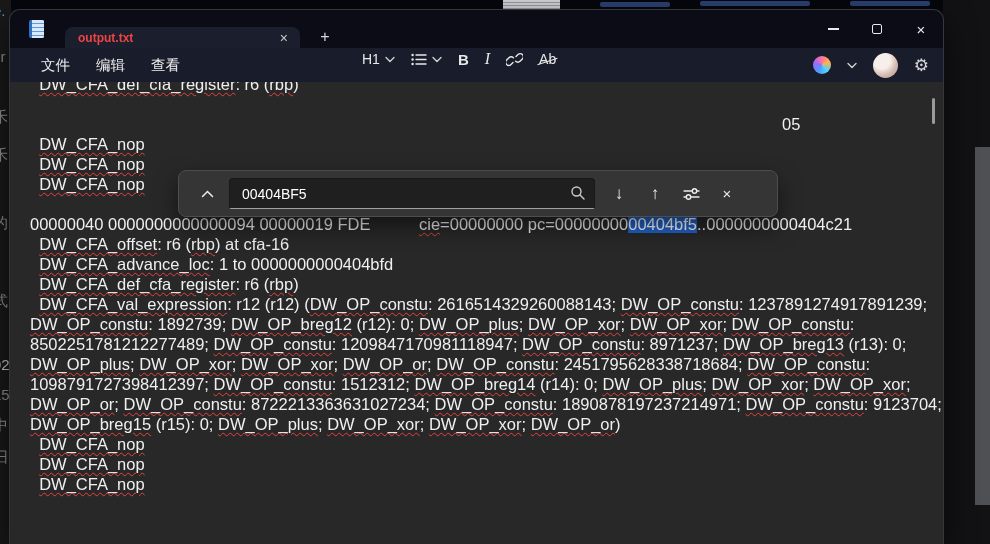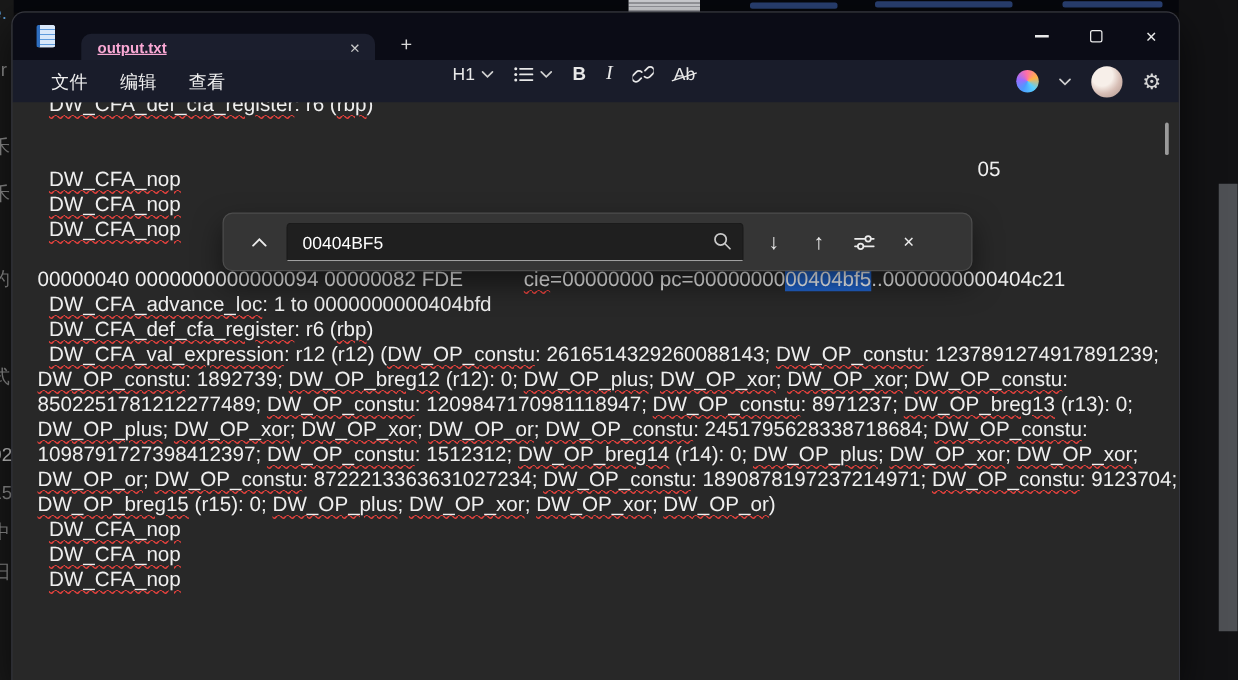--- a/index.html
+++ b/index.html
@@ -20,21 +20,21 @@
   .window{position:absolute;left:10px;top:10px;width:933px;height:534px;background:#282828;
     border-radius:10px 10px 0 0;overflow:hidden;box-shadow:0 0 0 1px #35363e,0 12px 32px rgba(0,0,0,.65);}
 
   
   .titlebar{position:absolute;left:0;top:0;right:0;height:38px;background:#0b0c16;}
   .app-icon{position:absolute;left:19px;top:10px;width:15px;height:18px;border-radius:2px;
     background:#d9e8fa;background-image:repeating-linear-gradient(#d9e8fa 0 3px,#5f9bdc 3px 4px);
     border-left:3px solid #2f6fc0;}
   .tab{position:absolute;left:55px;top:17px;width:235px;height:21px;background:#1b1e2d;
     border-radius:8px 8px 0 0;display:flex;align-items:center;padding:0 8px 0 13px;}
-  .tab-title{font-size:12px;font-weight:700;color:#f9a8d4;flex:1;text-decoration:underline;}
+  .tab-title{font-size:12px;font-weight:700;color:#ef4444;flex:1;}
   .tab-close{color:#c9c9c9;font-size:14px;line-height:1;padding:0 4px;cursor:default;}
   .newtab{position:absolute;left:303px;top:16px;width:24px;height:22px;color:#d8d8d8;font-size:16px;
     display:flex;align-items:center;justify-content:center;}
   .win-controls{position:absolute;right:0;top:2px;height:34px;display:flex;}
   .win-btn{width:44px;height:34px;display:flex;align-items:center;justify-content:center;color:#eaeaea;}
   .min-glyph{display:block;width:11px;height:1.4px;background:#eaeaea;}
   .max-glyph{display:block;width:10px;height:10px;border:1.3px solid #eaeaea;border-radius:2px;}
   .close-glyph{font-size:15px;line-height:1;}
 
   
@@ -169,26 +169,27 @@
         </svg>
       <span class="avatar"></span>
       <span class="gear">⚙</span>
     </div>
   </div>
 
   <div class="content">
     <div class="editor">
         <div class="line"><span>  </span><span class="sq" style="text-decoration-color: rgb(232, 65, 60);">DW_CFA_def_cfa_register</span><span>: r6 (</span><span class="sq" style="text-decoration-color: rgb(232, 65, 60);">rbp</span><span>)</span></div>
         <div class="line"></div>
-        <div class="line"><span style="position: absolute; left: 752px; margin-top: 12px;">05</span></div>
+        <div class="line"><span style="position: absolute; left: 752px;">05</span></div>
         <div class="line"><span>  </span><span class="sq" style="text-decoration-color: rgb(232, 65, 60);">DW_CFA_nop</span></div>
         <div class="line"><span>  </span><span class="sq" style="text-decoration-color: rgb(232, 65, 60);">DW_CFA_nop</span></div>
         <div class="line"><span>  </span><span class="sq" style="text-decoration-color: rgb(232, 65, 60);">DW_CFA_nop</span></div>
         <div class="line"></div>
-        <div class="line"><span>00000040 0000000000000094 00000082 FDE </span><span class="sq" style="text-decoration-color: rgb(232, 65, 60); margin-left: 44px;">cie</span><span>=00000000 pc=00000000</span><span class="hl" style="background: rgb(32, 98, 201);">00404bf5</span><span>..0000000000404c21</span></div>
+        <div class="line"><span>00000040 0000000000000094 00000019 FDE </span><span class="sq" style="text-decoration-color: rgb(232, 65, 60); margin-left: 44px;">cie</span><span>=00000000 pc=00000000</span><span class="hl" style="background: rgb(32, 98, 201);">00404bf5</span><span>..0000000000404c21</span></div>
+        <div class="line"><span>  </span><span class="sq" style="text-decoration-color: rgb(232, 65, 60);">DW_CFA_offset</span><span>: r6 (</span><span class="sq" style="text-decoration-color: rgb(232, 65, 60);">rbp</span><span>) at cfa-16</span></div>
         <div class="line"><span>  </span><span class="sq" style="text-decoration-color: rgb(232, 65, 60);">DW_CFA_advance_loc</span><span>: 1 to 0000000000404bfd</span></div>
         <div class="line"><span>  </span><span class="sq" style="text-decoration-color: rgb(232, 65, 60);">DW_CFA_def_cfa_register</span><span>: r6 (</span><span class="sq" style="text-decoration-color: rgb(232, 65, 60);">rbp</span><span>)</span></div>
         <div class="line"><span>  </span><span class="sq" style="text-decoration-color: rgb(232, 65, 60);">DW_CFA_val_expression</span><span>: r12 (r12) (</span><span class="sq" style="text-decoration-color: rgb(232, 65, 60);">DW_OP_constu</span><span>: 2616514329260088143; </span><span class="sq" style="text-decoration-color: rgb(232, 65, 60);">DW_OP_constu</span><span>: 1237891274917891239;</span></div>
         <div class="line"><span class="sq" style="text-decoration-color: rgb(232, 65, 60);">DW_OP_constu</span><span>: 1892739; </span><span class="sq" style="text-decoration-color: rgb(232, 65, 60);">DW_OP_breg12</span><span> (r12): 0; </span><span class="sq" style="text-decoration-color: rgb(232, 65, 60);">DW_OP_plus</span><span>; </span><span class="sq" style="text-decoration-color: rgb(232, 65, 60);">DW_OP_xor</span><span>; </span><span class="sq" style="text-decoration-color: rgb(232, 65, 60);">DW_OP_xor</span><span>; </span><span class="sq" style="text-decoration-color: rgb(232, 65, 60);">DW_OP_constu</span><span>:</span></div>
         <div class="line"><span>8502251781212277489; </span><span class="sq" style="text-decoration-color: rgb(232, 65, 60);">DW_OP_constu</span><span>: 1209847170981118947; </span><span class="sq" style="text-decoration-color: rgb(232, 65, 60);">DW_OP_constu</span><span>: 8971237; </span><span class="sq" style="text-decoration-color: rgb(232, 65, 60);">DW_OP_breg13</span><span> (r13): 0;</span></div>
         <div class="line"><span class="sq" style="text-decoration-color: rgb(232, 65, 60);">DW_OP_plus</span><span>; </span><span class="sq" style="text-decoration-color: rgb(232, 65, 60);">DW_OP_xor</span><span>; </span><span class="sq" style="text-decoration-color: rgb(232, 65, 60);">DW_OP_xor</span><span>; </span><span class="sq" style="text-decoration-color: rgb(232, 65, 60);">DW_OP_or</span><span>; </span><span class="sq" style="text-decoration-color: rgb(232, 65, 60);">DW_OP_constu</span><span>: 2451795628338718684; </span><span class="sq" style="text-decoration-color: rgb(232, 65, 60);">DW_OP_constu</span><span>:</span></div>
         <div class="line"><span>1098791727398412397; </span><span class="sq" style="text-decoration-color: rgb(232, 65, 60);">DW_OP_constu</span><span>: 1512312; </span><span class="sq" style="text-decoration-color: rgb(232, 65, 60);">DW_OP_breg14</span><span> (r14): 0; </span><span class="sq" style="text-decoration-color: rgb(232, 65, 60);">DW_OP_plus</span><span>; </span><span class="sq" style="text-decoration-color: rgb(232, 65, 60);">DW_OP_xor</span><span>; </span><span class="sq" style="text-decoration-color: rgb(232, 65, 60);">DW_OP_xor</span><span>;</span></div>
         <div class="line"><span class="sq" style="text-decoration-color: rgb(232, 65, 60);">DW_OP_or</span><span>; </span><span class="sq" style="text-decoration-color: rgb(232, 65, 60);">DW_OP_constu</span><span>: 8722213363631027234; </span><span class="sq" style="text-decoration-color: rgb(232, 65, 60);">DW_OP_constu</span><span>: 1890878197237214971; </span><span class="sq" style="text-decoration-color: rgb(232, 65, 60);">DW_OP_constu</span><span>: 9123704;</span></div>
         <div class="line"><span class="sq" style="text-decoration-color: rgb(232, 65, 60);">DW_OP_breg15</span><span> (r15): 0; </span><span class="sq" style="text-decoration-color: rgb(232, 65, 60);">DW_OP_plus</span><span>; </span><span class="sq" style="text-decoration-color: rgb(232, 65, 60);">DW_OP_xor</span><span>; </span><span class="sq" style="text-decoration-color: rgb(232, 65, 60);">DW_OP_xor</span><span>; </span><span class="sq" style="text-decoration-color: rgb(232, 65, 60);">DW_OP_or</span><span>)</span></div>
         <div class="line"><span>  </span><span class="sq" style="text-decoration-color: rgb(232, 65, 60);">DW_CFA_nop</span></div>

